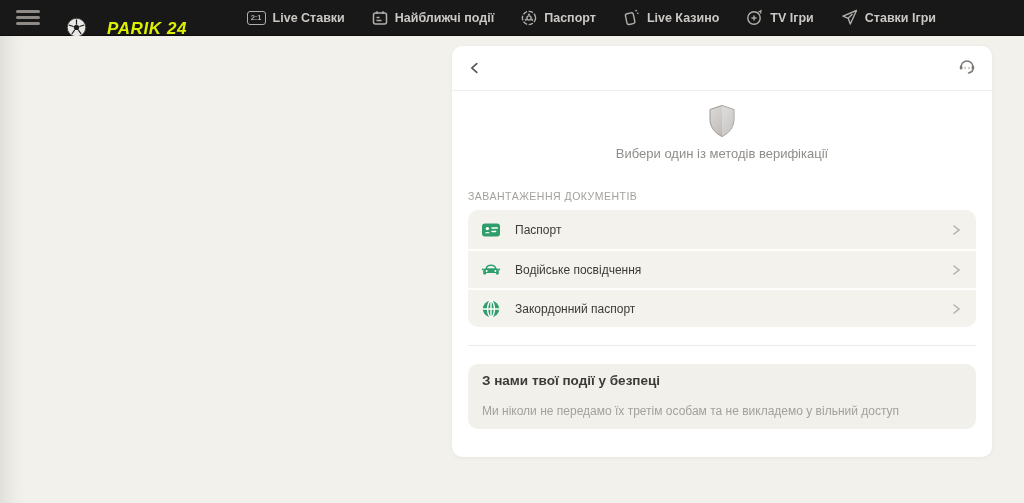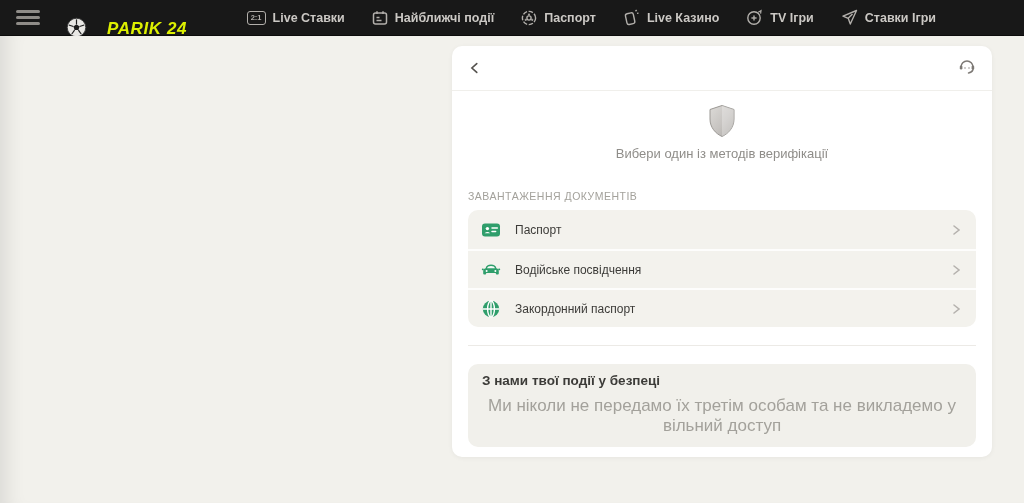--- a/index.html
+++ b/index.html
@@ -61,21 +61,21 @@
   .method-icon{ width:20px; height:20px; flex:0 0 20px; display:flex; align-items:center; justify-content:center; }
   .method-label{ margin-left:14px; font-size:12px; color:#3c3b38; }
   .method-chevron{ margin-left:auto; display:flex; align-items:center; }
 
   .divider{ margin:18px 16px 0; border-top:1px solid #eceae6; }
 
   .security-box{
     margin:18px 16px 0; background:#f1f0eb; border-radius:10px; padding:9px 14px 11px;
   }
   .security-title{ font-size:13.5px; font-weight:700; color:#3c3b38; }
-  .security-sub{ margin-top:8px; font-size:17px; color:#a3a19b;text-align:center; }
+  .security-sub{ margin-top:16px; font-size:12px; color:#a3a19b; }
 </style>
 </head>
 <body>
 
 <div class="topbar">
   <div class="burger">
     <span></span>
       <span></span>
       <span></span>
   </div>

